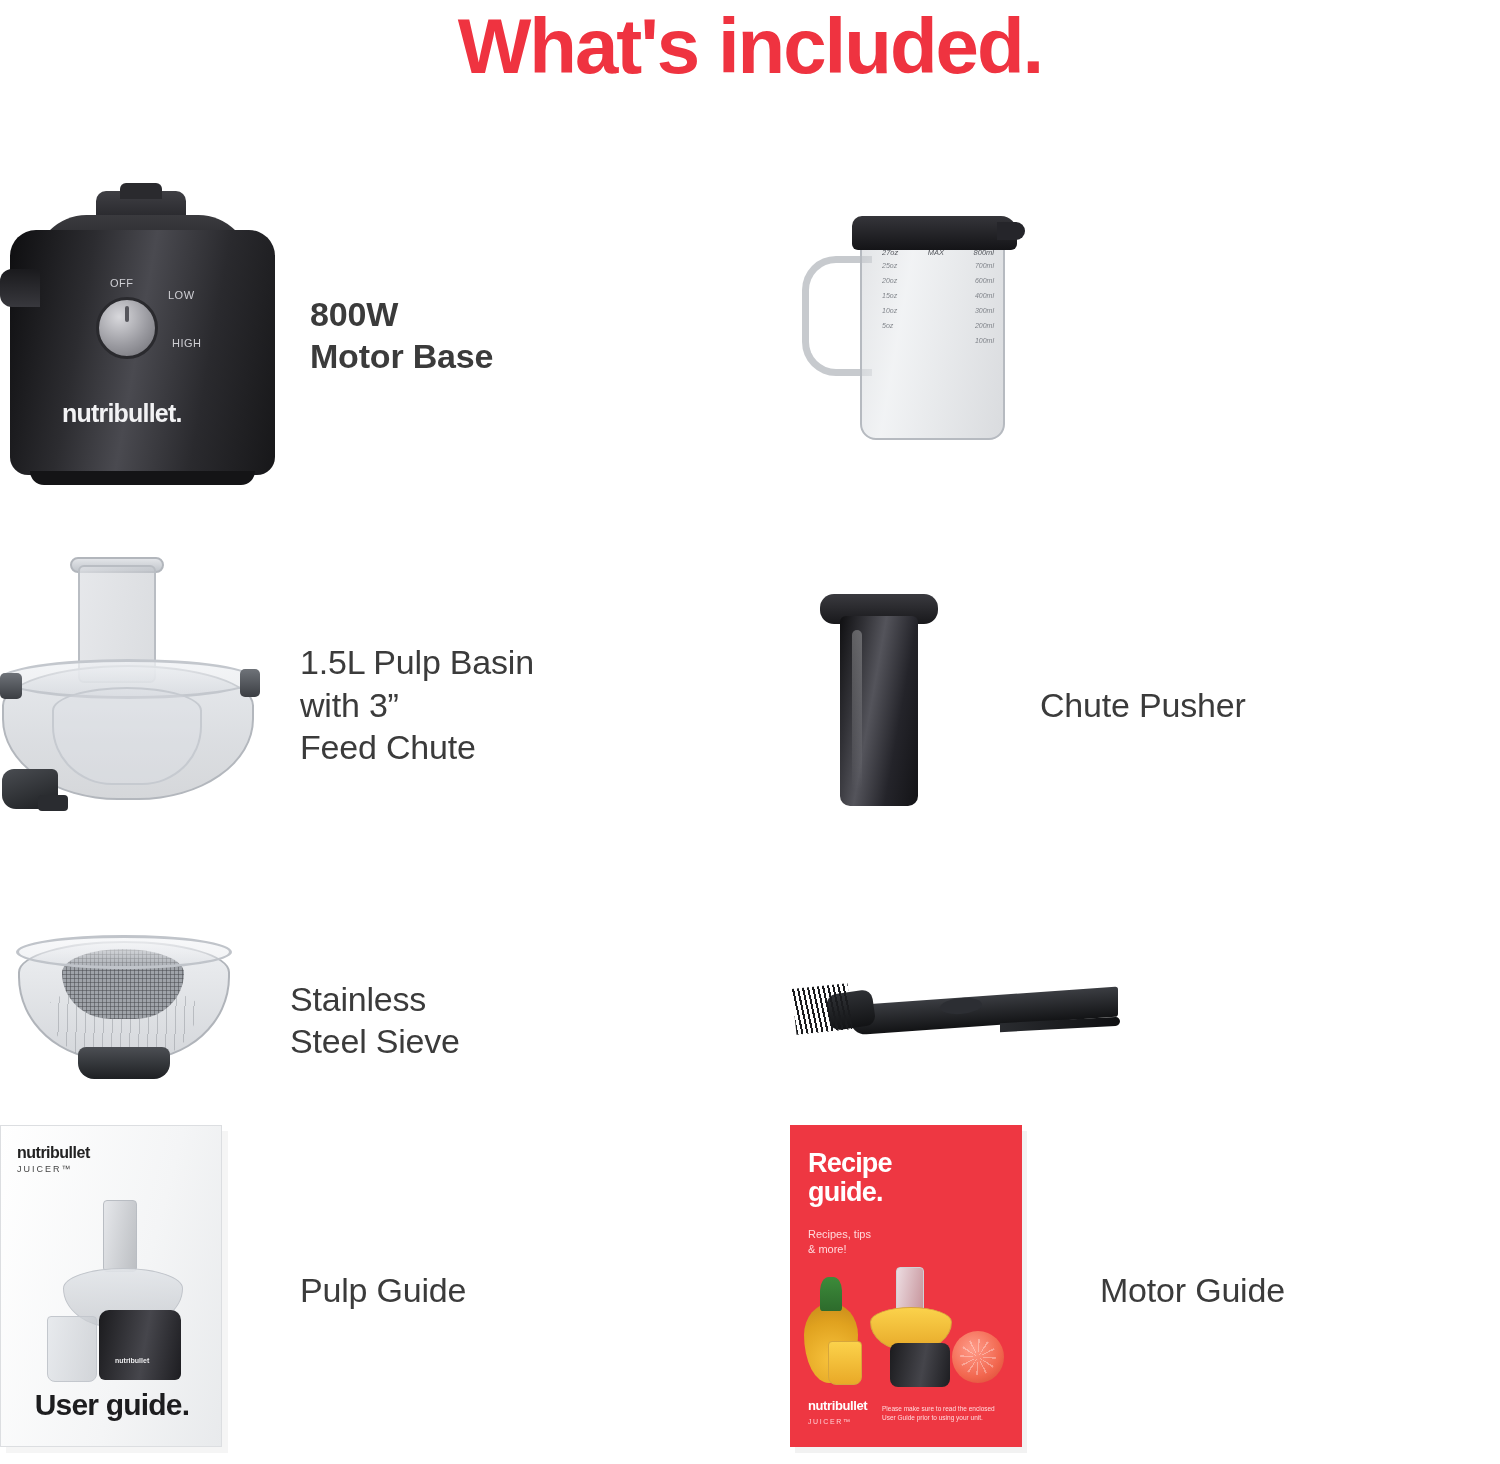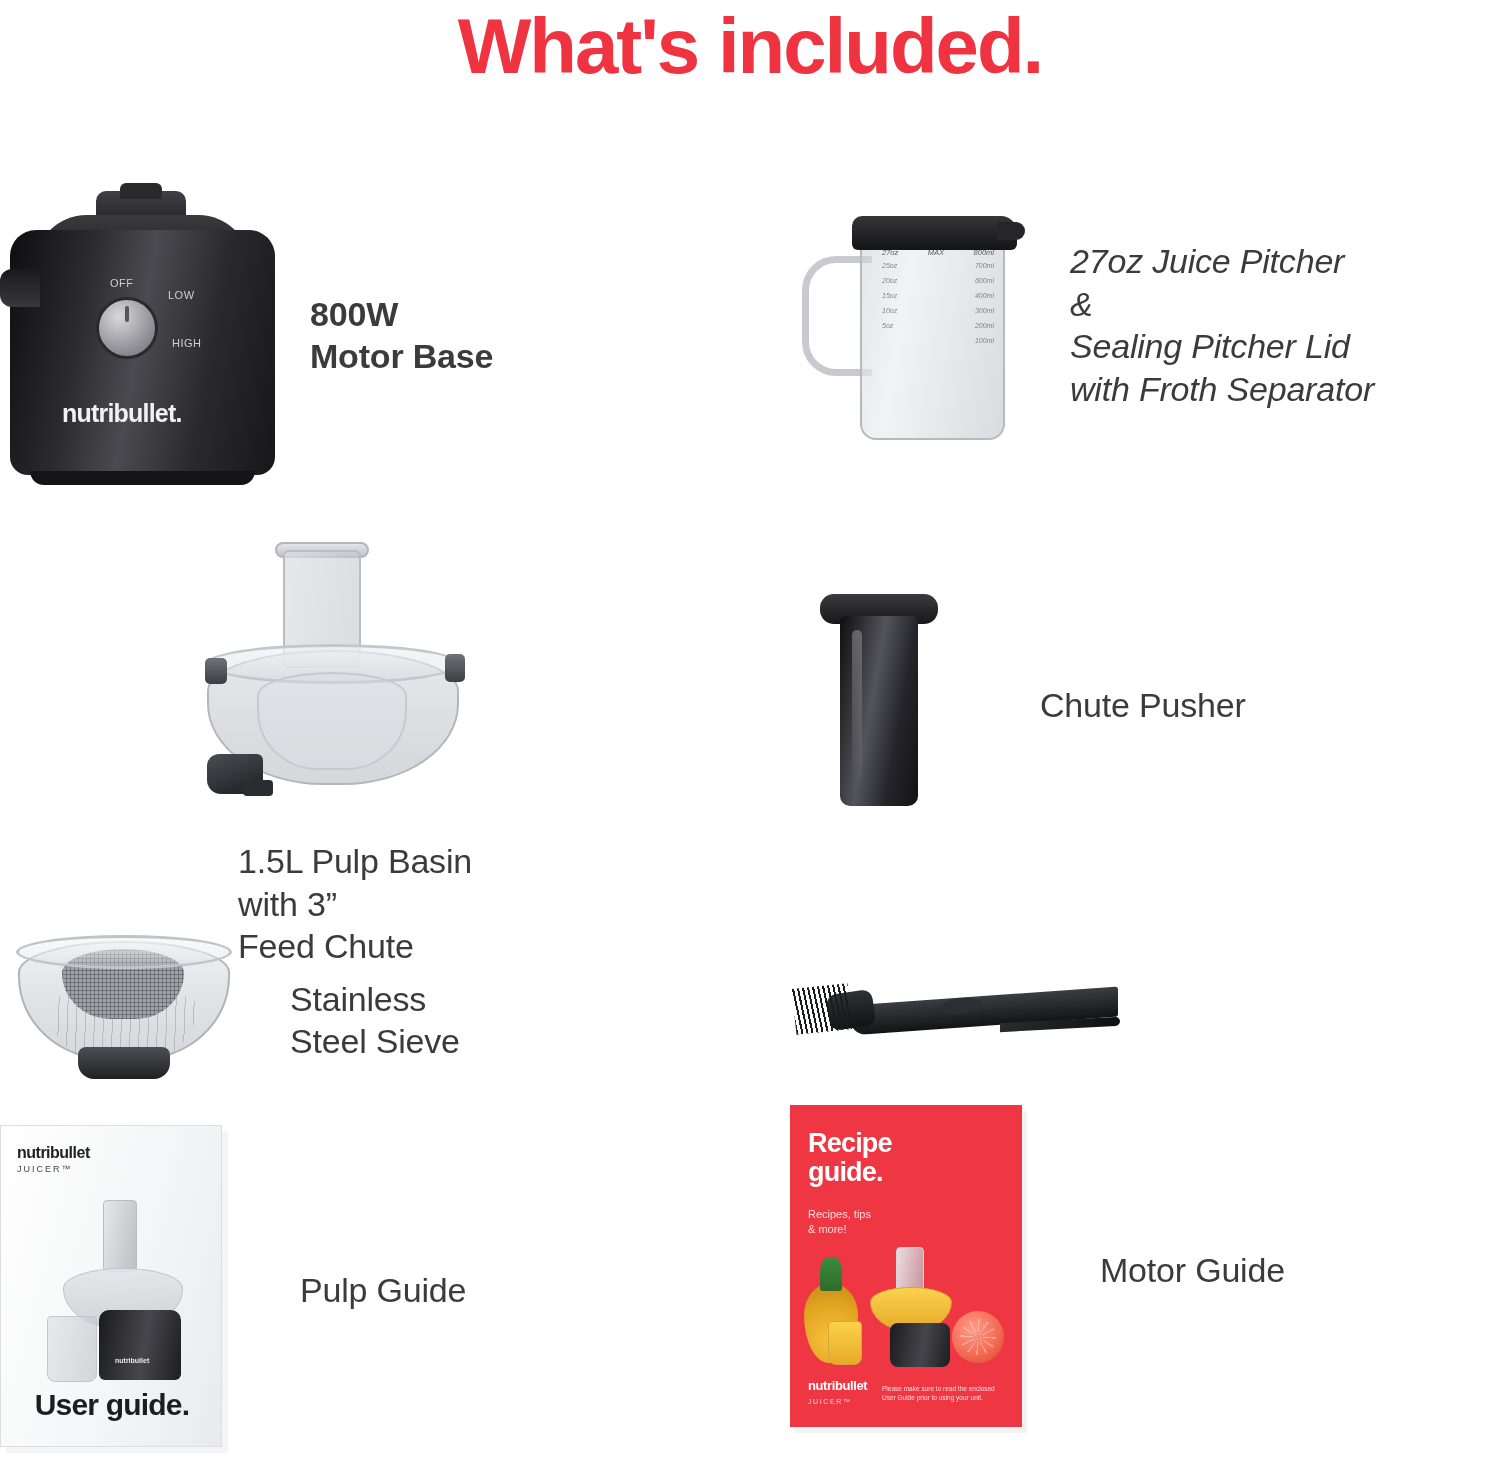--- a/index.html
+++ b/index.html
@@ -50,26 +50,26 @@
     font-size: 34px;
     line-height: 1.25;
     color: #3b3b3b;
     white-space: pre-line;
     letter-spacing: -0.2px;
   }
 
   
   .i-motor      { left: 0px;    top: 10px;   width: 700px; height: 330px; }
   .i-pitcher    { left: 790px;  top: 0px;    width: 710px; height: 330px; font-style: italic; }
-  .i-basin      { left: 0px;    top: 380px;  width: 700px; height: 330px; flex-direction: column; }
+  .i-basin      { left: 0px;    top: 380px;  width: 700px; height: 330px; }
   .i-pusher     { left: 790px;  top: 400px;  width: 710px; height: 290px; }
   .i-sieve      { left: 0px;    top: 760px;  width: 700px; height: 200px; }
   .i-brush      { left: 790px;  top: 760px;  width: 710px; height: 200px; }
   .i-userguide  { left: 0px;    top: 960px;  width: 700px; height: 340px; }
-  .i-recipe     { left: 790px;  top: 940px;  width: 710px; height: 340px; }
+  .i-recipe     { left: 790px;  top: 960px;  width: 710px; height: 340px; }
 
   .i-motor .item-label     { margin-left: 20px; font-weight: bold; }
   .i-pitcher .item-label   { margin-left: 30px; }
   .i-basin .item-label     { margin-left: 10px; }
   .i-pusher .item-label    { margin-left: 50px; }
   .i-sieve .item-label     { margin-left: 40px; }
   .i-brush .item-label     { margin-left: 30px; }
   .i-userguide .item-label { margin-left: 60px; }
   .i-recipe .item-label    { margin-left: 60px; }
 
@@ -458,24 +458,20 @@
             <span>5oz</span>
             <span>200ml</span>
           </div>
           <div class="tick">
             <span></span>
             <span>100ml</span>
           </div>
         </div>
       </div>
     </div>
-    <div class="item-label">27oz Juice Pitcher
-&amp;
-Sealing Pitcher Lid
-with Froth Separator</div>
   </div>
 
   <div class="item i-basin">
     <div class="item-art">
       <div class="basin">
         <div class="chute-rim"></div>
         <div class="chute"></div>
         <div class="bowl"></div>
         <div class="bowl-rim"></div>
         <div class="inner"></div>

